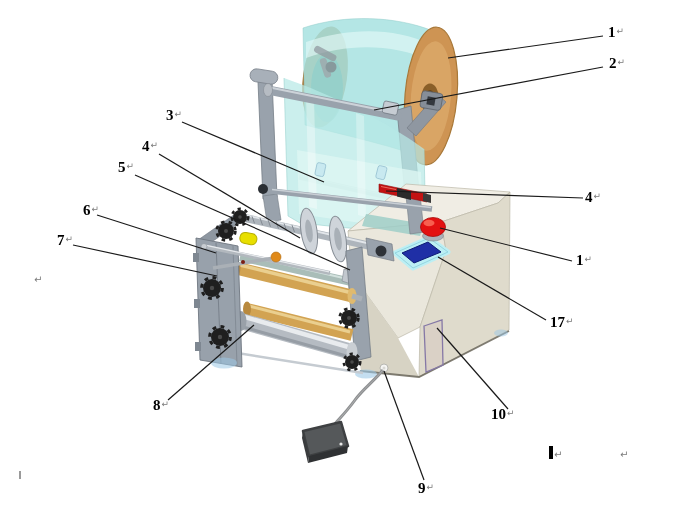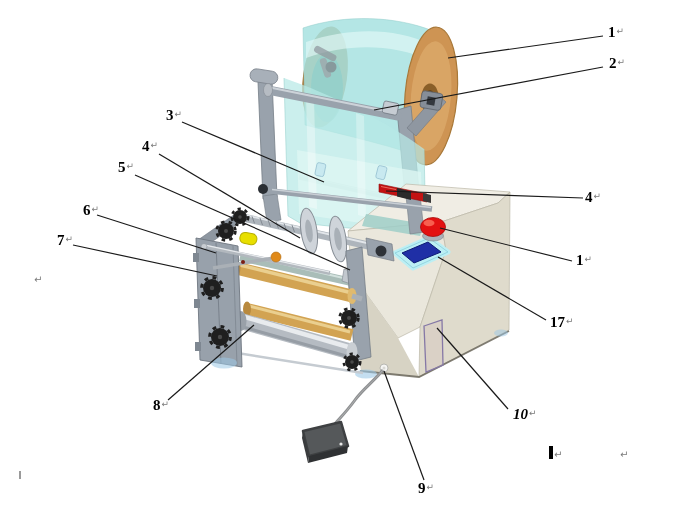--- a/index.html
+++ b/index.html
@@ -256,21 +256,21 @@
   <div id="annotation-layer">
       <div class="callout" style="left: 608px; top: 24px;"><span class="num">1</span><span class="ret">↵</span></div>
       <div class="callout" style="left: 609px; top: 55px;"><span class="num">2</span><span class="ret">↵</span></div>
       <div class="callout" style="left: 166px; top: 107px;"><span class="num">3</span><span class="ret">↵</span></div>
       <div class="callout" style="left: 142px; top: 138px;"><span class="num">4</span><span class="ret">↵</span></div>
       <div class="callout" style="left: 118px; top: 159px;"><span class="num">5</span><span class="ret">↵</span></div>
       <div class="callout" style="left: 83px; top: 202px;"><span class="num">6</span><span class="ret">↵</span></div>
       <div class="callout" style="left: 57px; top: 232px;"><span class="num">7</span><span class="ret">↵</span></div>
       <div class="callout" style="left: 153px; top: 397px;"><span class="num">8</span><span class="ret">↵</span></div>
       <div class="callout" style="left: 418px; top: 480px;"><span class="num">9</span><span class="ret">↵</span></div>
-      <div class="callout" style="left: 513px; top: 406px; font-style: italic;"><span class="num">10</span><span class="ret">↵</span></div>
+      <div class="callout" style="left: 491px; top: 406px;"><span class="num">10</span><span class="ret">↵</span></div>
       <div class="callout" style="left: 550px; top: 314px;"><span class="num">17</span><span class="ret">↵</span></div>
       <div class="callout" style="left: 576px; top: 252px;"><span class="num">1</span><span class="ret">↵</span></div>
       <div class="callout" style="left: 585px; top: 189px;"><span class="num">4</span><span class="ret">↵</span></div>
       <div class="stray return-mark" style="left: 34px; top: 275px;">↵</div>
       <div class="stray text-cursor" style="left: 549px; top: 446px;"></div>
       <div class="stray return-mark" style="left: 554px; top: 450px;">↵</div>
       <div class="stray return-mark" style="left: 620px; top: 450px;">↵</div>
       <div class="stray tick-mark" style="left: 19px; top: 471px;"></div>
     </div>
 </div>

